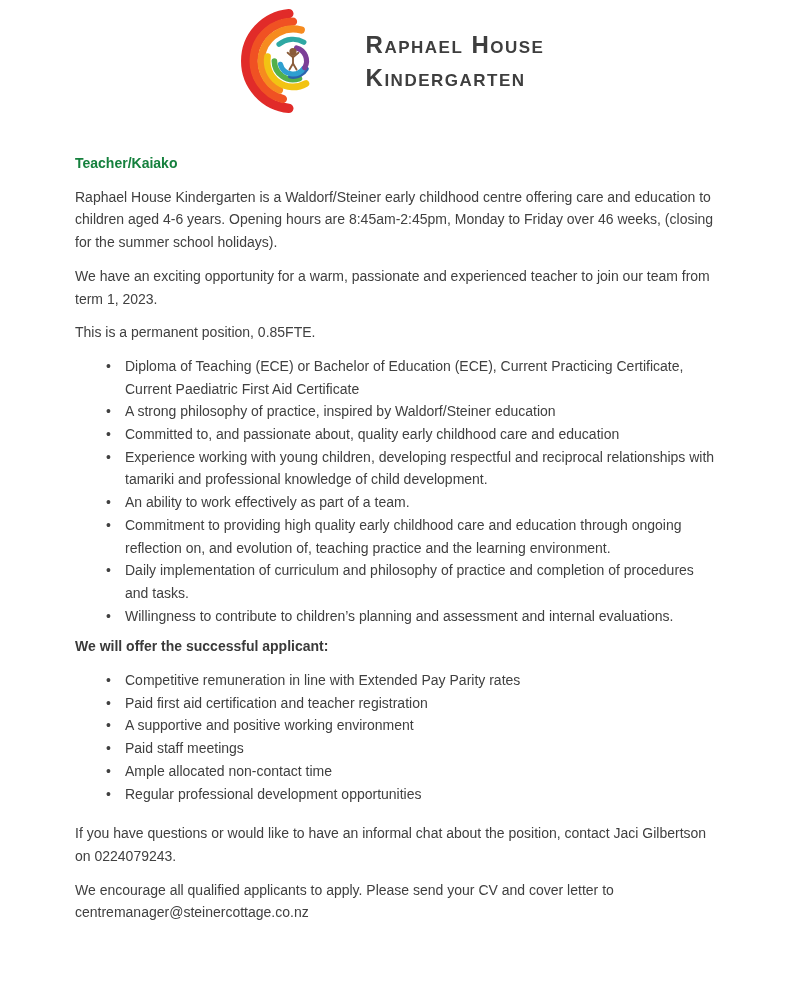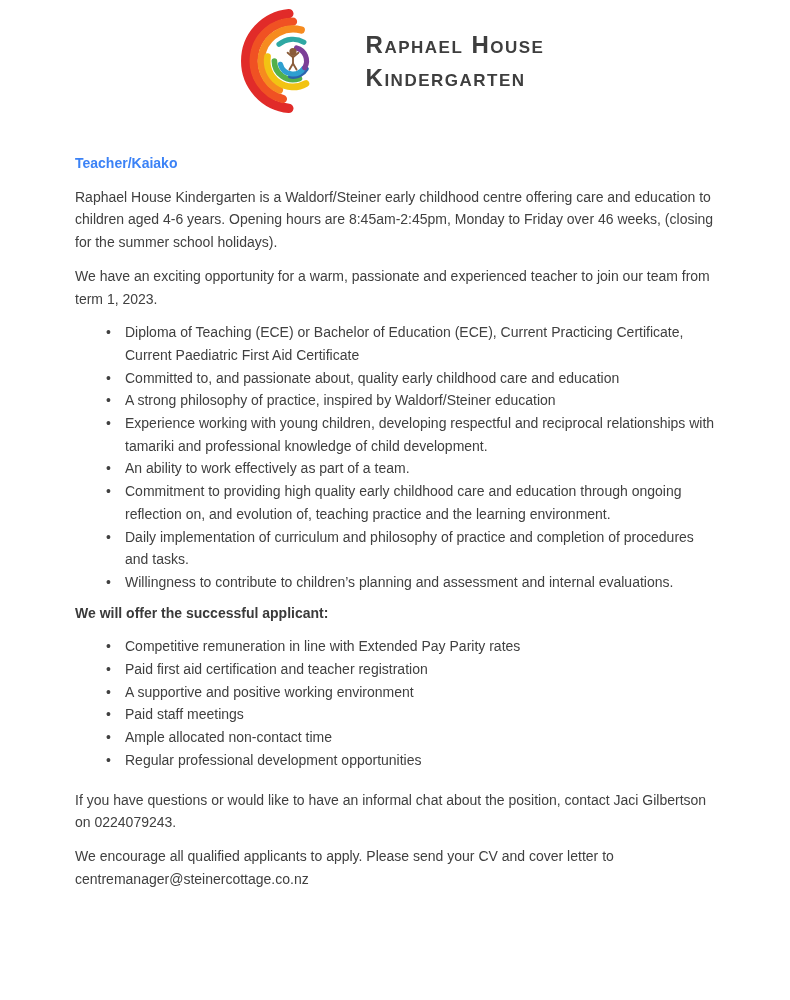--- a/index.html
+++ b/index.html
@@ -31,21 +31,21 @@
   
   .content {
     width: 642px;
     margin-left: 75px;
     padding-top: 32px;
     font-size: 14px;
     line-height: 22.7px;
   }
   .doc-title {
     font-weight: 700;
-    color: #3b82f6;
+    color: #15803d;
     margin: 0 0 11px 0;
     font-size: 14px;
   }
   .content p { margin: 0 0 11px 0; }
   .section-heading {
     font-weight: 700;
     color: #3a3a3a;
     margin: 0;
     font-size: 14px;
   }
@@ -92,25 +92,26 @@
       <div class="logo-line">Kindergarten</div>
     </div>
   </div>
 
   <div class="content">
 
     <p class="doc-title">Teacher/Kaiako</p>
 
     <p>Raphael House Kindergarten is a Waldorf/Steiner early childhood centre offering care and education to children aged 4-6 years. Opening hours are 8:45am-2:45pm, Monday to Friday over 46 weeks, (closing for the summer school holidays).</p>
     <p>We have an exciting opportunity for a warm, passionate and experienced teacher to join our team from term 1, 2023.</p>
+    <p>This is a permanent position, 0.85FTE.</p>
 
     <ul class="bullets">
       <li>Diploma of Teaching (ECE) or Bachelor of Education (ECE), Current Practicing Certificate, Current Paediatric First Aid Certificate</li>
+      <li>A strong philosophy of practice, inspired by Waldorf/Steiner education</li>
       <li>Committed to, and passionate about, quality early childhood care and education</li>
-      <li>A strong philosophy of practice, inspired by Waldorf/Steiner education</li>
       <li>Experience working with young children, developing respectful and reciprocal relationships with tamariki and professional knowledge of child development.</li>
       <li>An ability to work effectively as part of a team.</li>
       <li>Commitment to providing high quality early childhood care and education through ongoing reflection on, and evolution of, teaching practice and the learning environment.</li>
       <li>Daily implementation of curriculum and philosophy of practice and completion of procedures and tasks.</li>
       <li>Willingness to contribute to children’s planning and assessment and internal evaluations.</li>
     </ul>
 
     <p class="section-heading offer">We will offer the successful applicant:</p>
     <ul class="bullets">
       <li>Competitive remuneration in line with Extended Pay Parity rates</li>

